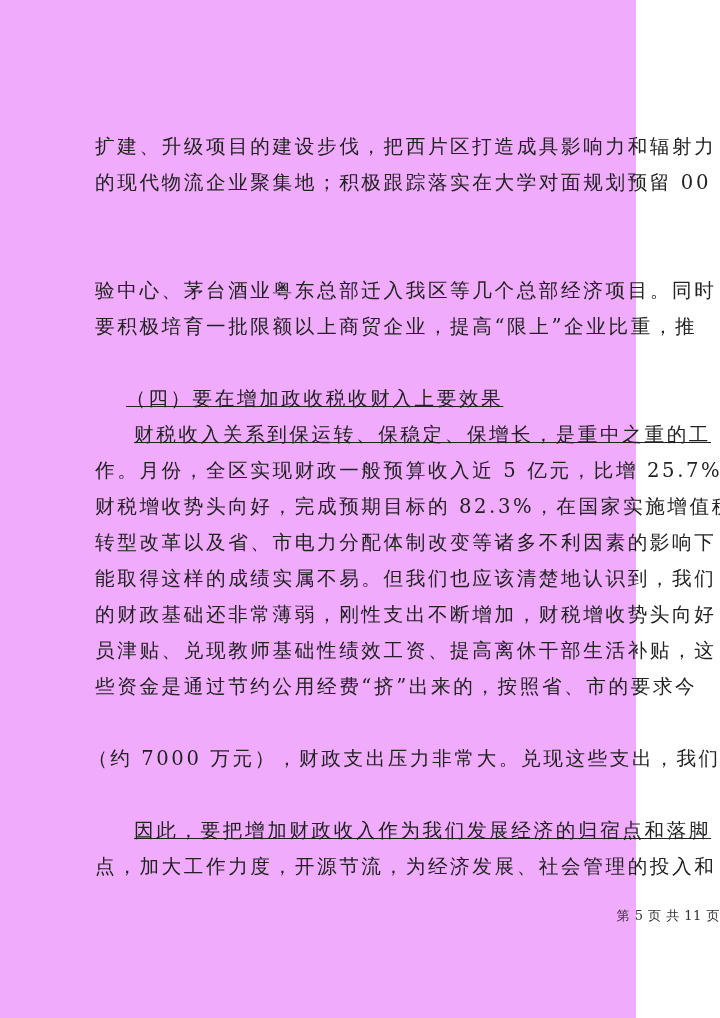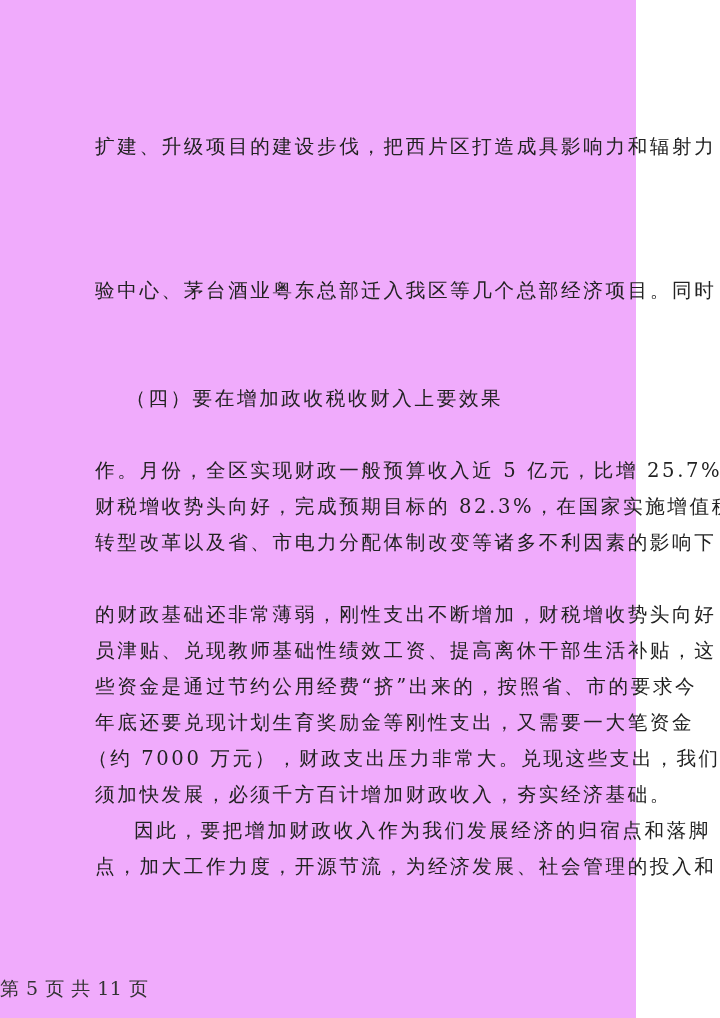--- a/index.html
+++ b/index.html
@@ -26,45 +26,47 @@
       position: absolute;
       left: 95px;
       width: 540px;
       height: 36px;
       line-height: 36px;
       font-size: 19.6px;
       white-space: nowrap;
       letter-spacing: 2.6px;
       color: #222;
     }
-    .line.indent { left: 134px; width: 500px; }
+    .line.indent { left: 134px; width: 500px; text-decoration: underline; }
     .footer {
       position: absolute;
-      top: 976px;
+      top: 907px;
       left: 0;
       width: 720px;
-      text-align: left;
-      font-size: 19px;
+      text-align: right;
+      font-size: 13px;
       color: #333;
       letter-spacing: 0.5px;
     }
   </style>
 </head>
 <body>
 
 <div class="page">
   <div class="line" style="top:129px">扩建、升级项目的建设步伐，把西片区打造成具影响力和辐射力</div>
+  <div class="line" style="top:165px">的现代物流企业聚集地；积极跟踪落实在大学对面规划预留 00</div>
   <div class="line" style="top:273px">验中心、茅台酒业粤东总部迁入我区等几个总部经济项目。同时，</div>
+  <div class="line" style="top:309px">要积极培育一批限额以上商贸企业，提高“限上”企业比重，推</div>
   <div class="line indent" style="top:381px;left:126px">（四）要在增加政收税收财入上要效果</div>
+  <div class="line indent" style="top:417px">财税收入关系到保运转、保稳定、保增长，是重中之重的工</div>
   <div class="line" style="top:453px">作。月份，全区实现财政一般预算收入近 5 亿元，比增 25.7%，</div>
   <div class="line" style="top:489px">财税增收势头向好，完成预期目标的 82.3%，在国家实施增值税</div>
   <div class="line" style="top:525px">转型改革以及省、市电力分配体制改变等诸多不利因素的影响下，</div>
+  <div class="line" style="top:561px">能取得这样的成绩实属不易。但我们也应该清楚地认识到，我们</div>
   <div class="line" style="top:597px">的财政基础还非常薄弱，刚性支出不断增加，财税增收势头向好</div>
   <div class="line" style="top:669px">些资金是通过节约公用经费“挤”出来的，按照省、市的要求今</div>
   <div class="line" style="top:633px">员津贴、兑现教师基础性绩效工资、提高离休干部生活补贴，这</div>
-  <div class="line" style="top:705px">年底还要兑现计划生育奖励金等刚性支出，又需要一大笔资金</div>
   <div class="line" style="top:741px;left:88px">（约 7000 万元），财政支出压力非常大。兑现这些支出，我们必</div>
-  <div class="line" style="top:777px">须加快发展，必须千方百计增加财政收入，夯实经济基础。</div>
   <div class="line indent" style="top:813px">因此，要把增加财政收入作为我们发展经济的归宿点和落脚</div>
   <div class="line" style="top:849px">点，加大工作力度，开源节流，为经济发展、社会管理的投入和</div>
 
   <div class="footer">第 5 页  共 11 页</div>
 </div>
 
 </body></html>

